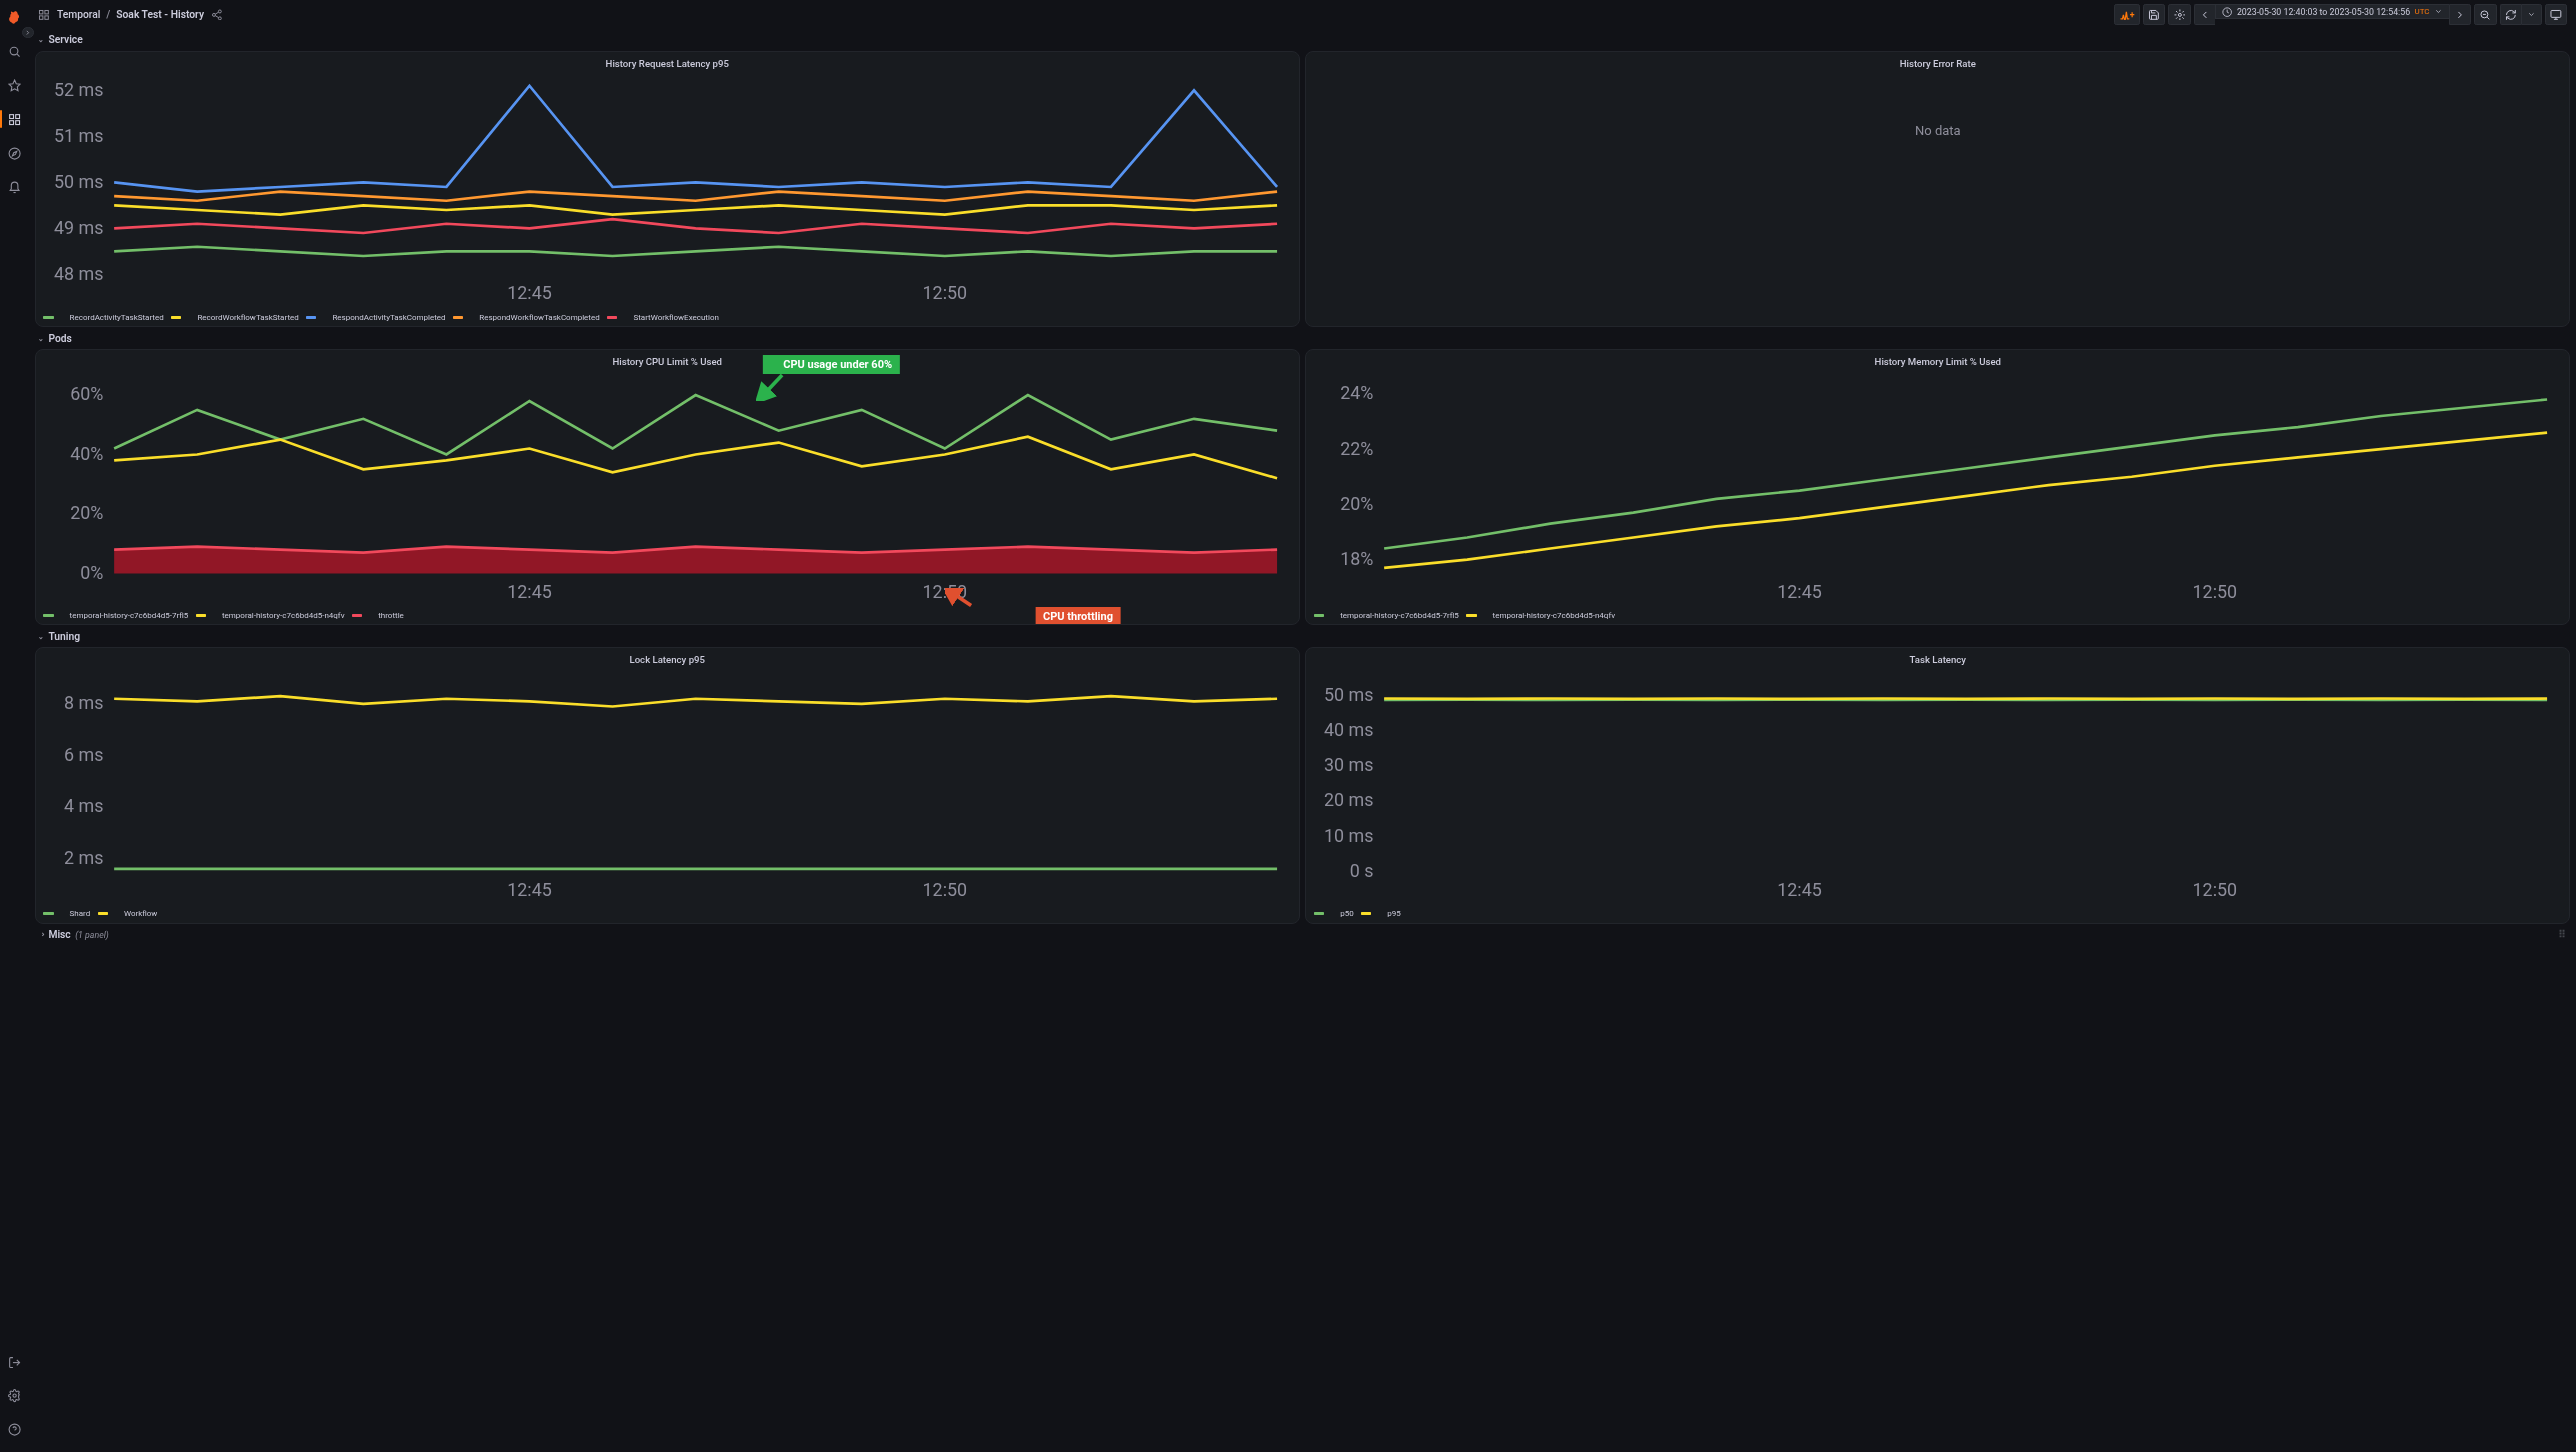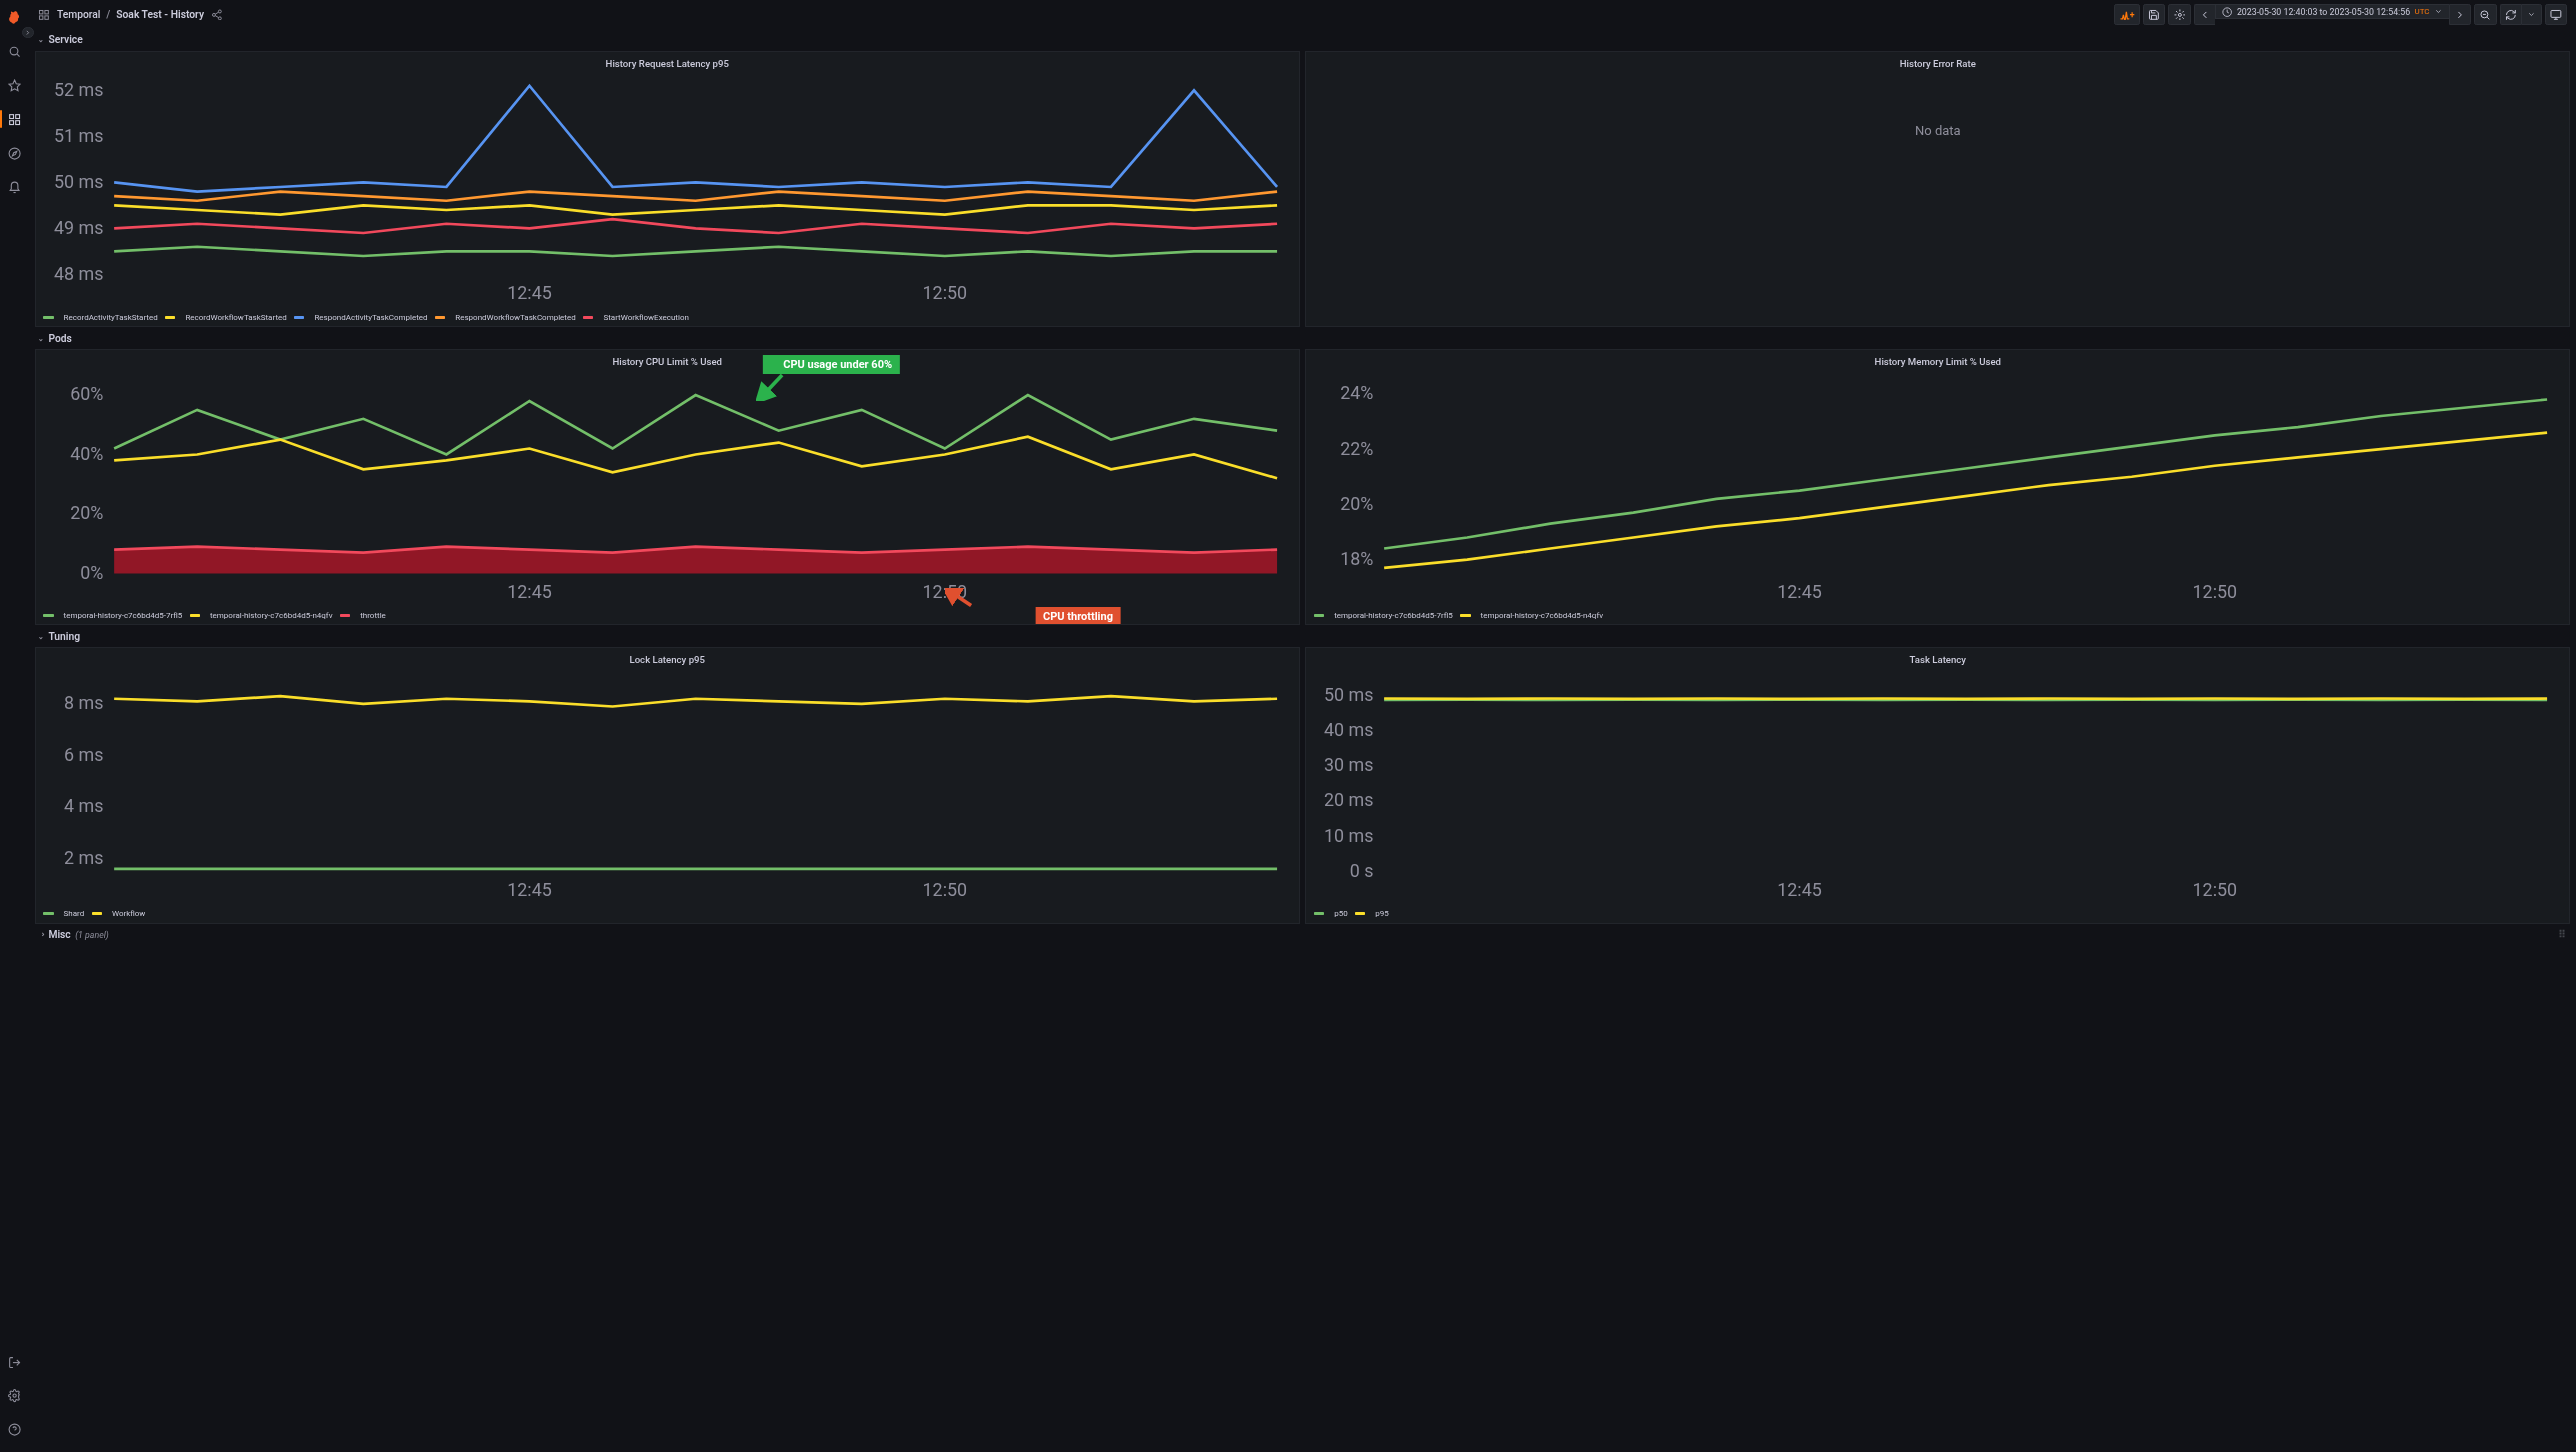--- a/index.html
+++ b/index.html
@@ -41,31 +41,31 @@
   .toolbar-group .toolbar-btn:last-child  { border-radius: 0 2.2px 2.2px 0; border-right: 0.7px solid #2c2f36; }
 
   
   .content { flex: 1; overflow-y: auto; padding: 0 5.9px 5.9px 5.9px; }
 
   .row-header { display:flex; align-items:center; gap:4.4px; padding: 4.4px 2.9px; font-size: 10.3px; font-weight: 600; color: #ccccdc; cursor:pointer; }
   .row-header .chev { font-size: 7.4px; color:#8e8e9b; }
   .row-header .panel-count { font-style: italic; color:#8e8e9b; font-size:8.8px; font-weight:400; }
 
   .panels { display:flex; gap:5.9px; }
-  .panel { flex: 1; background: #181b1f; border: 0.7px solid #22252b; border-radius: 0; min-width:0; position:relative; overflow:hidden; }
+  .panel { flex: 1; background: #181b1f; border: 0.7px solid #22252b; border-radius: 8px; min-width:0; position:relative; overflow:hidden; }
   .panel-title { text-align: center; font-size: 9.6px; font-weight: 500; color: #ccccdc; padding: 5.9px 0 2.9px; }
   .no-data { display:flex; align-items:center; justify-content:center; height: 118px; color: #8e8e9b; font-size: 13px; }
 
   .chart { padding: 2.9px 7.4px 2.9px 2.9px; }
   .chart svg { display:block; width:100%; }
 
   .axis-label { font-size: 10px; fill: #8e8e9b; }
 
   .legend { display:flex; flex-wrap:wrap; gap: 7.4px; padding: 2.9px 7.4px 4.4px; font-size: 8px; color:#ccccdc; }
-  .legend-item { display:flex; align-items:center; gap:10px; white-space:nowrap; }
+  .legend-item { display:flex; align-items:center; gap:16px; white-space:nowrap; }
   .legend-swatch { width:10.3px; height:2.9px; border-radius:0.7px; flex-shrink:0; }
 
   .annot { position:absolute; font-size:11px; font-weight:700; color:#fff; padding:2.9px 7.4px; border-radius:0; white-space:nowrap; z-index:5; pointer-events:none; }
   .annot-arrow { position:absolute; z-index:5; pointer-events:none; }
 
   .resize-handle { position:absolute; right:5.9px; bottom:4.4px; color:#44474d; cursor:pointer; }
 
   
   .content::-webkit-scrollbar { width: 5.9px; }
   .content::-webkit-scrollbar-thumb { background:#2c2f36; border-radius:2.9px; }

